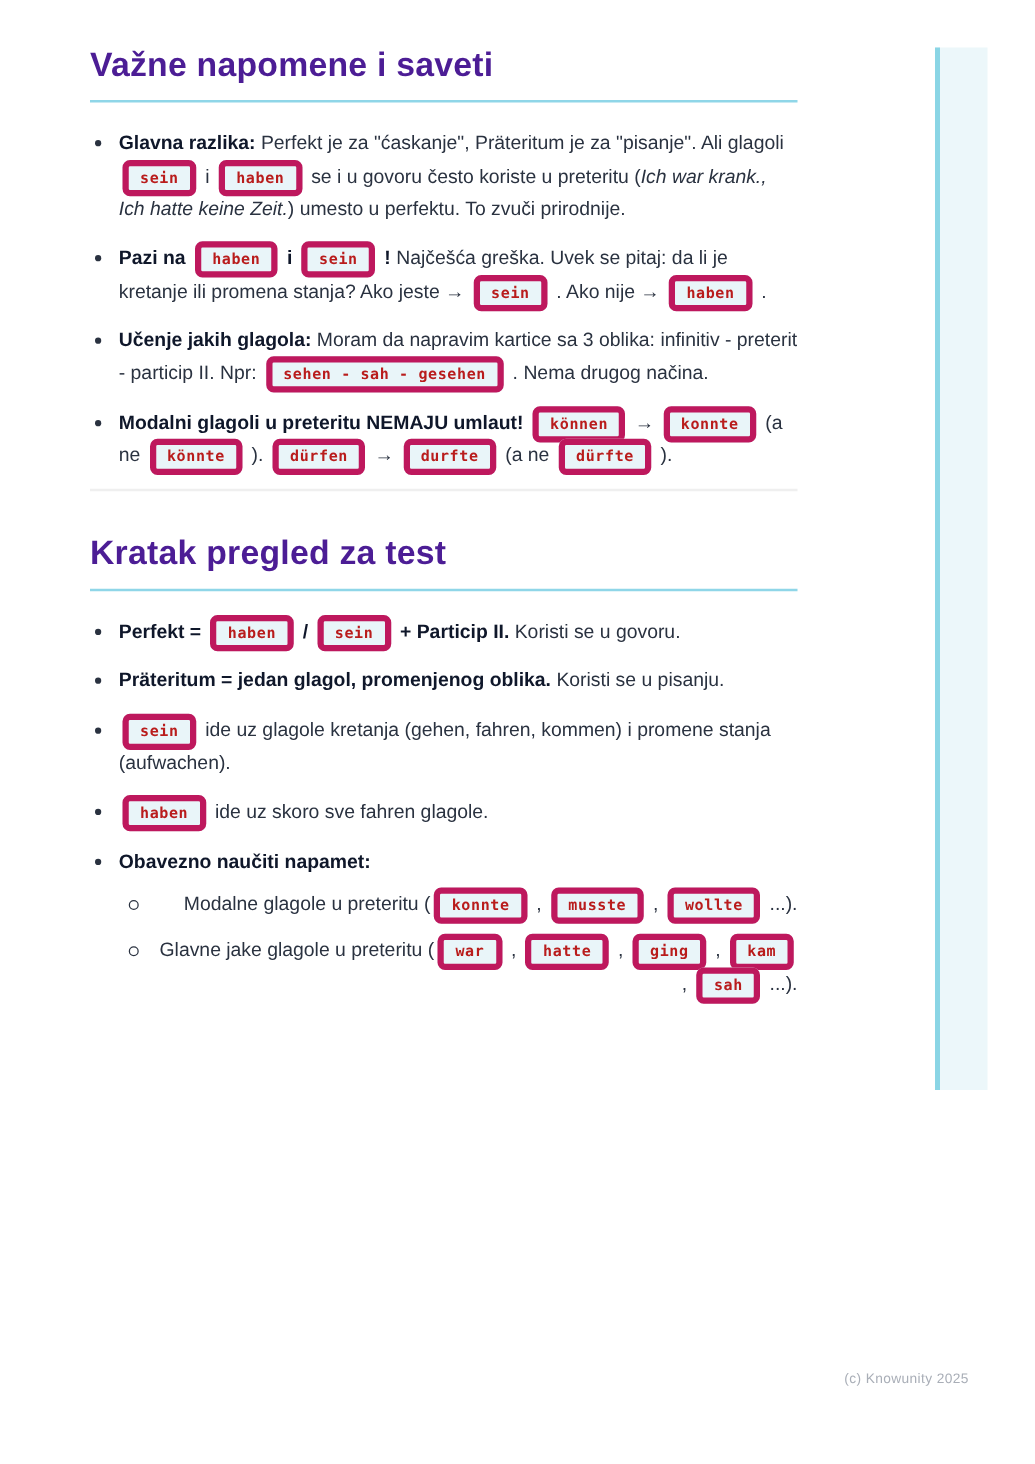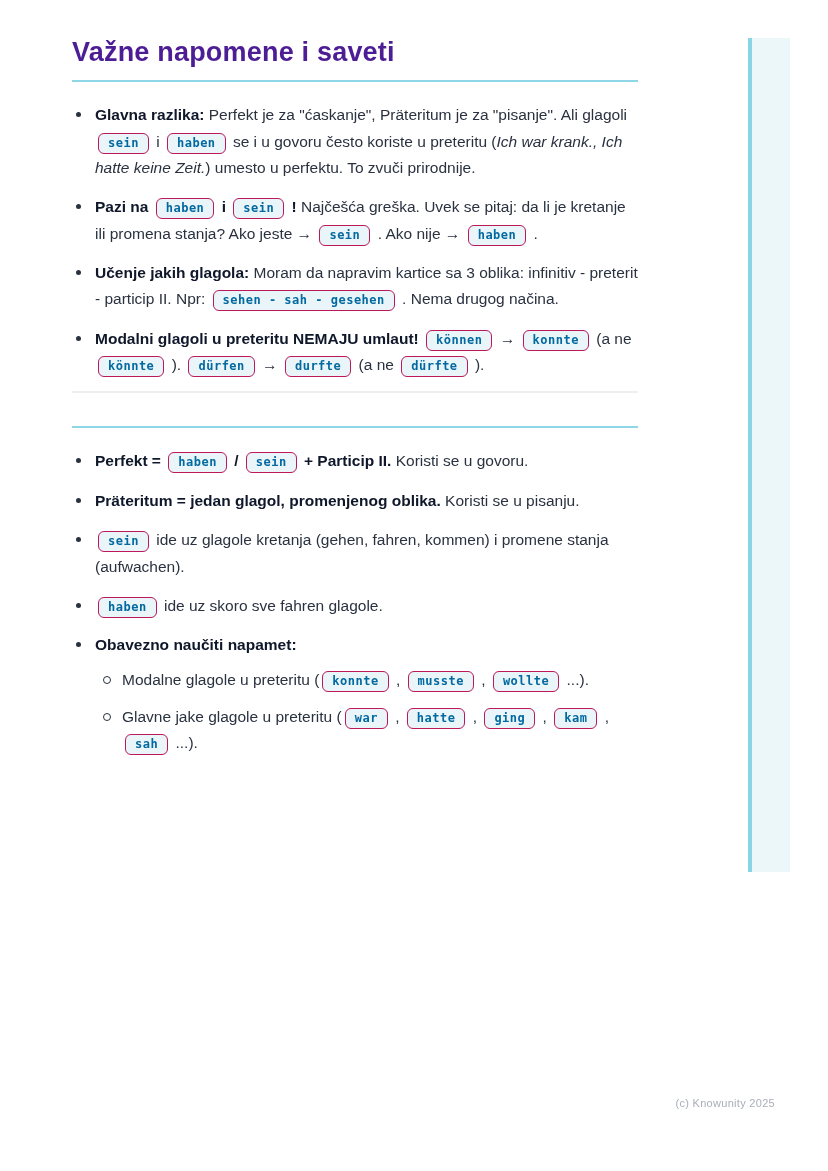--- a/index.html
+++ b/index.html
@@ -61,40 +61,41 @@
     border-radius: 50%;
     border: 1.5px solid #2a3240;
     background: transparent;
   }
   .b { font-weight: 700; color: #0f172a; }
   .i { font-style: italic; }
   .code {
     font-family: "DejaVu Sans Mono", monospace;
     font-size: 12px;
     font-weight: 700;
-    color: #0369a1;
+    color: #b91c1c;
     background: #e9f5f9;
-    border: 1px solid #be185d;
+    border: 5px solid #be185d;
     border-radius: 6px;
     padding: 2px 9px 3px 9px;
     margin: 0 3px;
     white-space: nowrap;
     letter-spacing: 0.5px;
   }
   ul.sub {
     list-style: none;
     margin: 8px 0 0 0;
     padding: 0 0 0 5px;
   }
   ul.sub > li {
     position: relative;
     padding-left: 22px;
     margin: 0 0 11px 0;
     font-size: 15.5px;
     line-height: 1.7;
+    text-align: right;
   }
   ul.sub > li:last-child { margin-bottom: 0; }
   .divider {
     height: 2px;
     background: #efefef;
     margin: 13px 0 33px 0;
   }
   .footer {
     position: absolute;
     top: 1097px;
@@ -118,20 +119,21 @@
         <li><span class="marker"></span><span class="b">Glavna razlika:</span><span> Perfekt je za "ćaskanje", Präteritum je za "pisanje". Ali glagoli </span><span class="code">sein</span><span> i </span><span class="code">haben</span><span> se i u govoru često koriste u preteritu (</span><span class="i">Ich war krank., Ich hatte keine Zeit.</span><span>) umesto u perfektu. To zvuči prirodnije.</span></li>
         <li><span class="marker"></span><span class="b">Pazi na </span><span class="code">haben</span><span class="b"> i </span><span class="code">sein</span><span class="b"> !</span><span> Najčešća greška. Uvek se pitaj: da li je kretanje ili promena stanja? Ako jeste → </span><span class="code">sein</span><span> . Ako nije → </span><span class="code">haben</span><span> .</span></li>
         <li><span class="marker"></span><span class="b">Učenje jakih glagola:</span><span> Moram da napravim kartice sa 3 oblika: infinitiv - preterit - particip II. Npr: </span><span class="code">sehen - sah - gesehen</span><span> . Nema drugog načina.</span></li>
         <li><span class="marker"></span><span class="b">Modalni glagoli u preteritu NEMAJU umlaut! </span><span class="code">können</span><span> → </span><span class="code">konnte</span><span> (a ne </span><span class="code">könnte</span><span> ). </span><span class="code">dürfen</span><span> → </span><span class="code">durfte</span><span> (a ne </span><span class="code">dürfte</span><span> ).</span></li>
       </ul>
   </section>
 
   <div class="divider"></div>
 
   <section>
+    <h1 class="sec-title">Kratak pregled za test</h1>
     <div class="h-rule"></div>
     <ul class="list">
         <li><span class="marker"></span><span class="b">Perfekt = </span><span class="code">haben</span><span class="b"> / </span><span class="code">sein</span><span class="b"> + Particip II.</span><span> Koristi se u govoru.</span></li>
         <li><span class="marker"></span><span class="b">Präteritum = jedan glagol, promenjenog oblika.</span><span> Koristi se u pisanju.</span></li>
         <li><span class="marker"></span><span class="code">sein</span><span> ide uz glagole kretanja (gehen, fahren, kommen) i promene stanja (aufwachen).</span></li>
         <li><span class="marker"></span><span class="code">haben</span><span> ide uz skoro sve fahren glagole.</span></li>
         <li><span class="marker"></span><span class="b">Obavezno naučiti napamet:</span><ul class="sub">
             <li><span class="submarker"></span><span>Modalne glagole u preteritu (</span><span class="code">konnte</span><span> , </span><span class="code">musste</span><span> , </span><span class="code">wollte</span><span> ...).</span></li>
             <li><span class="submarker"></span><span>Glavne jake glagole u preteritu (</span><span class="code">war</span><span> , </span><span class="code">hatte</span><span> , </span><span class="code">ging</span><span> , </span><span class="code">kam</span><span> , </span><span class="code">sah</span><span> ...).</span></li>
           </ul></li>

